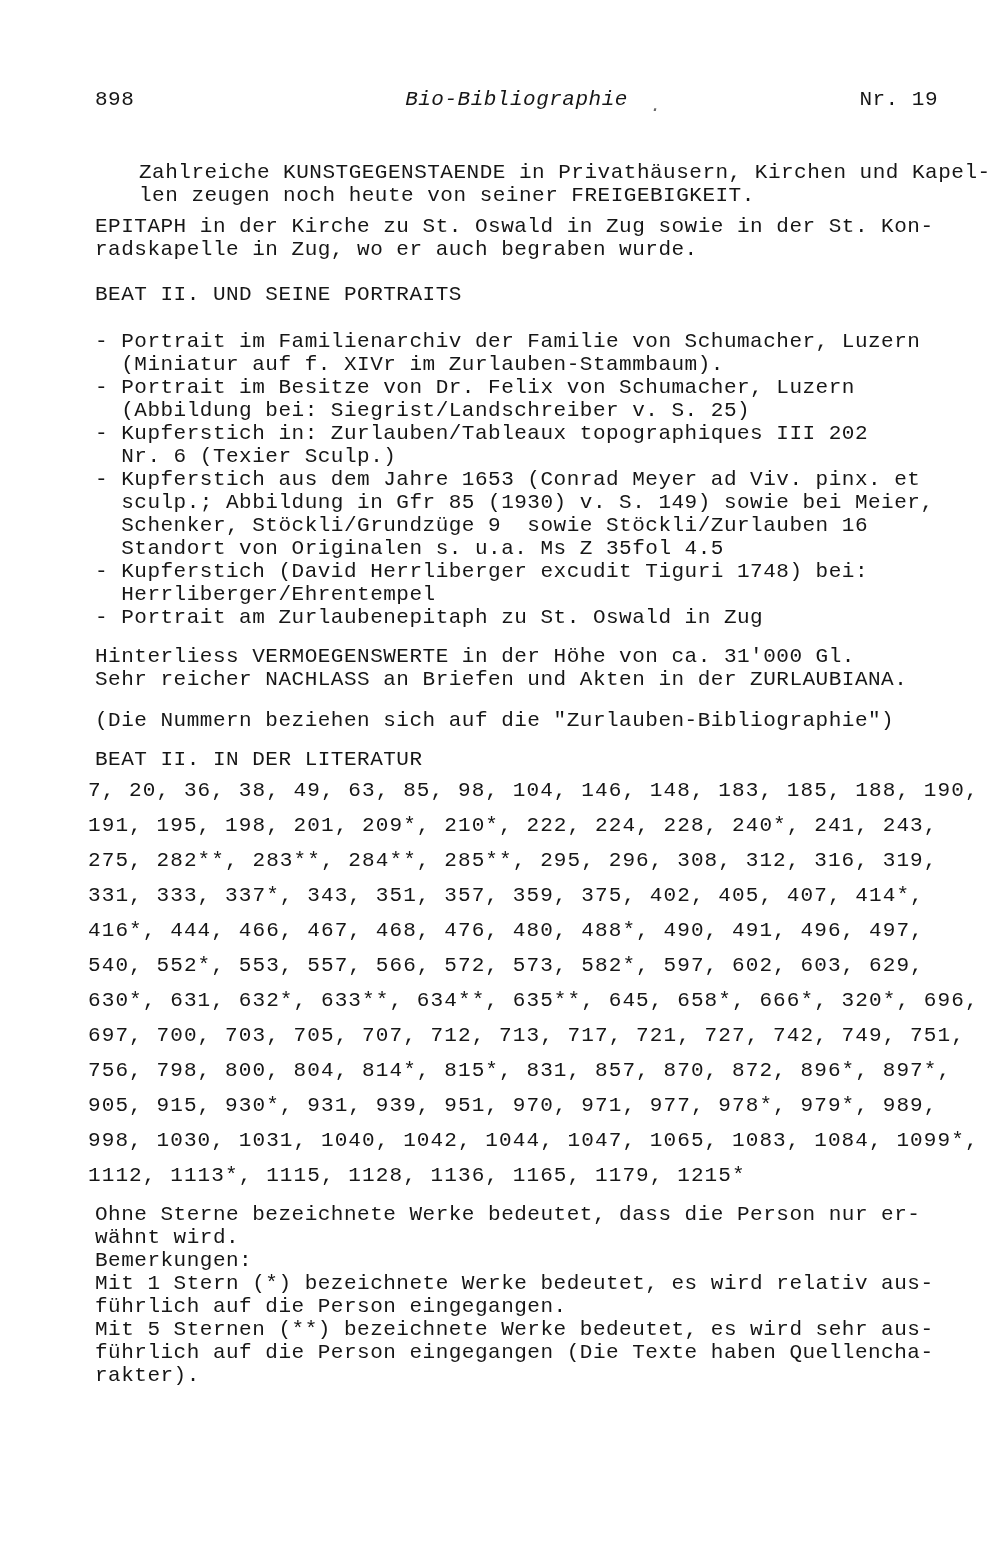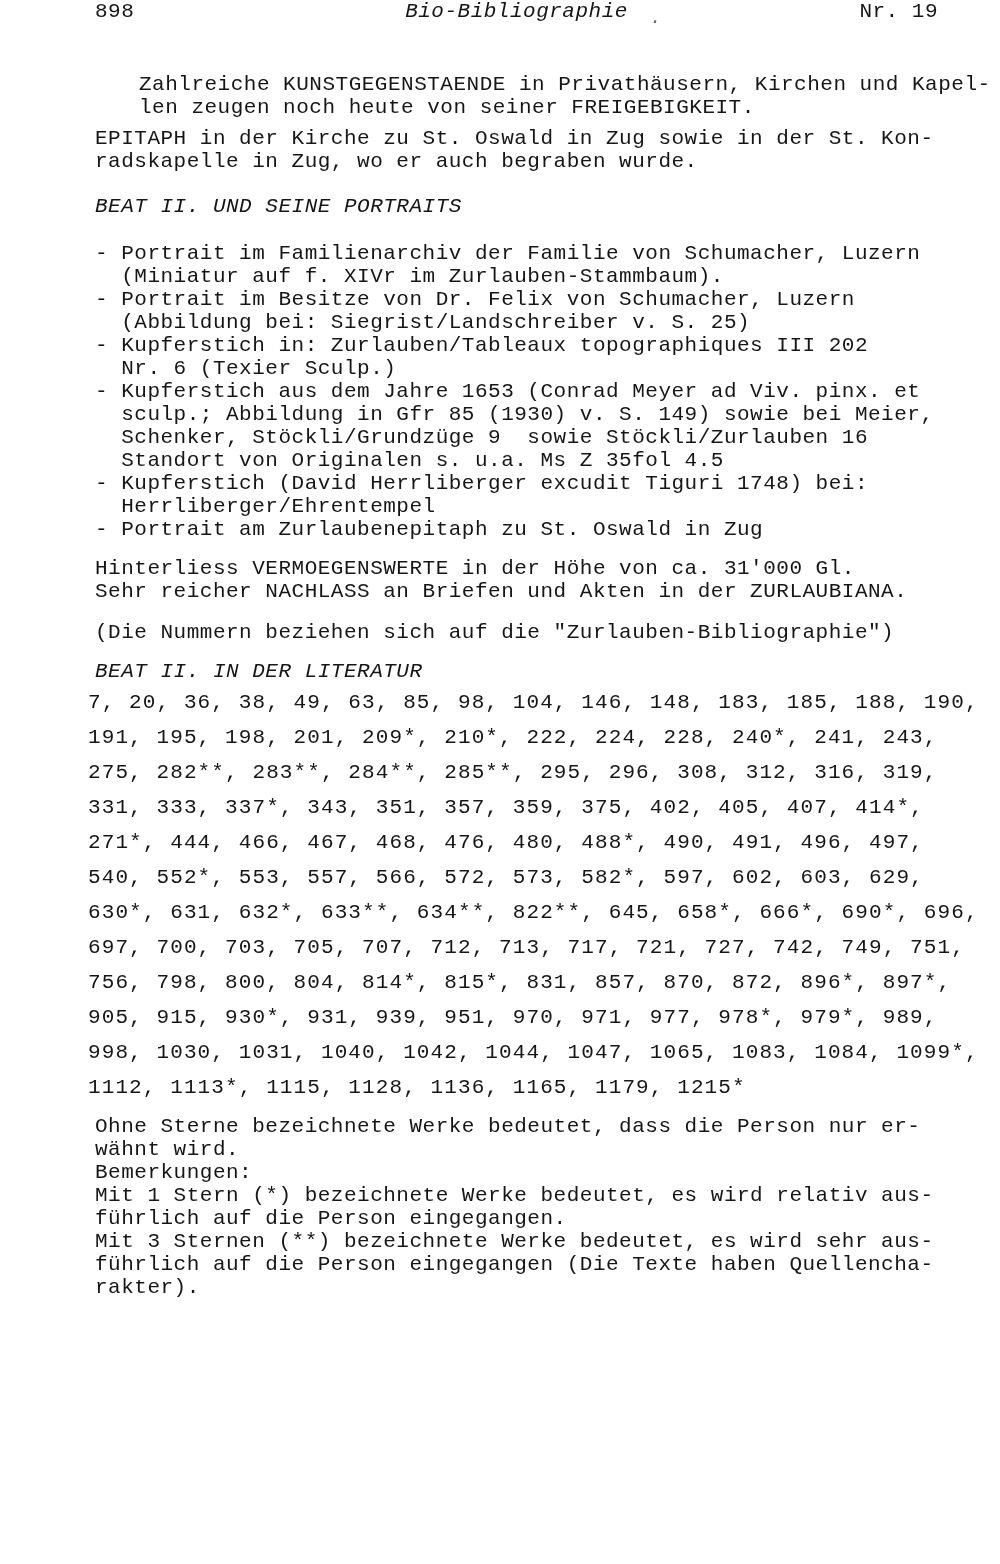--- a/index.html
+++ b/index.html
@@ -13,20 +13,21 @@
     height: 1564px;
     margin: 0 auto;
     background: #ffffff;
     color: #161616;
     font-family: "Liberation Mono", "DejaVu Sans Mono", monospace;
     font-size: 21px;
     line-height: 23px;
     letter-spacing: 0.5px;
     overflow: hidden;
     box-sizing: border-box;
+    padding-top: 88px;
   }
   .content {
     padding-left: 95px;
     padding-right: 20px;
   }
   .block {
     white-space: pre;
     margin: 0;
   }
   
@@ -42,21 +43,21 @@
   .stray-dot {
     position: absolute;
     right: -34px;
     bottom: -7px;
     opacity: 0.65;
     font-size: 19px;
   }
   
   .para-1     { margin-top: 50px; margin-left: 44px; }
   .para-2     { margin-top: 8px; }
-  .heading    { font-style: italic; }
+  .heading    { }
   .heading-1  { margin-top: 22px; }
   .list-wrap  { margin-top: 24px; }
   .estate     { margin-top: 16px; }
   .heading-2  { margin-top: 16px; }
   .note       { margin-top: 18px; }
   .numbers-wrap {
     margin-top: 2px;
     margin-left: -7px;
   }
   .numbers-wrap .block {
@@ -106,35 +107,35 @@
 
     <div class="block note">(Die Nummern beziehen sich auf die "Zurlauben-Bibliographie")</div>
 
     <div class="block heading heading-2">BEAT II. IN DER LITERATUR</div>
 
     <div class="numbers-wrap">
       <div class="block">7, 20, 36, 38, 49, 63, 85, 98, 104, 146, 148, 183, 185, 188, 190,</div>
       <div class="block">191, 195, 198, 201, 209*, 210*, 222, 224, 228, 240*, 241, 243,</div>
       <div class="block">275, 282**, 283**, 284**, 285**, 295, 296, 308, 312, 316, 319,</div>
       <div class="block">331, 333, 337*, 343, 351, 357, 359, 375, 402, 405, 407, 414*,</div>
-      <div class="block">271*, 444, 466, 467, 468, 476, 480, 488*, 490, 491, 496, 497,</div>
+      <div class="block">416*, 444, 466, 467, 468, 476, 480, 488*, 490, 491, 496, 497,</div>
       <div class="block">540, 552*, 553, 557, 566, 572, 573, 582*, 597, 602, 603, 629,</div>
-      <div class="block">630*, 631, 632*, 633**, 634**, 822**, 645, 658*, 666*, 690*, 696,</div>
+      <div class="block">630*, 631, 632*, 633**, 634**, 635**, 645, 658*, 666*, 320*, 696,</div>
       <div class="block">697, 700, 703, 705, 707, 712, 713, 717, 721, 727, 742, 749, 751,</div>
       <div class="block">756, 798, 800, 804, 814*, 815*, 831, 857, 870, 872, 896*, 897*,</div>
       <div class="block">905, 915, 930*, 931, 939, 951, 970, 971, 977, 978*, 979*, 989,</div>
       <div class="block">998, 1030, 1031, 1040, 1042, 1044, 1047, 1065, 1083, 1084, 1099*,</div>
       <div class="block">1112, 1113*, 1115, 1128, 1136, 1165, 1179, 1215*</div>
     </div>
 
     <div class="remarks-wrap">
       <div class="block">Ohne Sterne bezeichnete Werke bedeutet, dass die Person nur er-
 wähnt wird.</div>
       <div class="block">Bemerkungen:</div>
       <div class="block">Mit 1 Stern (*) bezeichnete Werke bedeutet, es wird relativ aus-
 führlich auf die Person eingegangen.</div>
-      <div class="block">Mit 3 Sternen (**) bezeichnete Werke bedeutet, es wird sehr aus-
+      <div class="block">Mit 5 Sternen (**) bezeichnete Werke bedeutet, es wird sehr aus-
 führlich auf die Person eingegangen (Die Texte haben Quellencha-
 rakter).</div>
     </div>
 
   </div>
 </div>
 
 </body></html>

